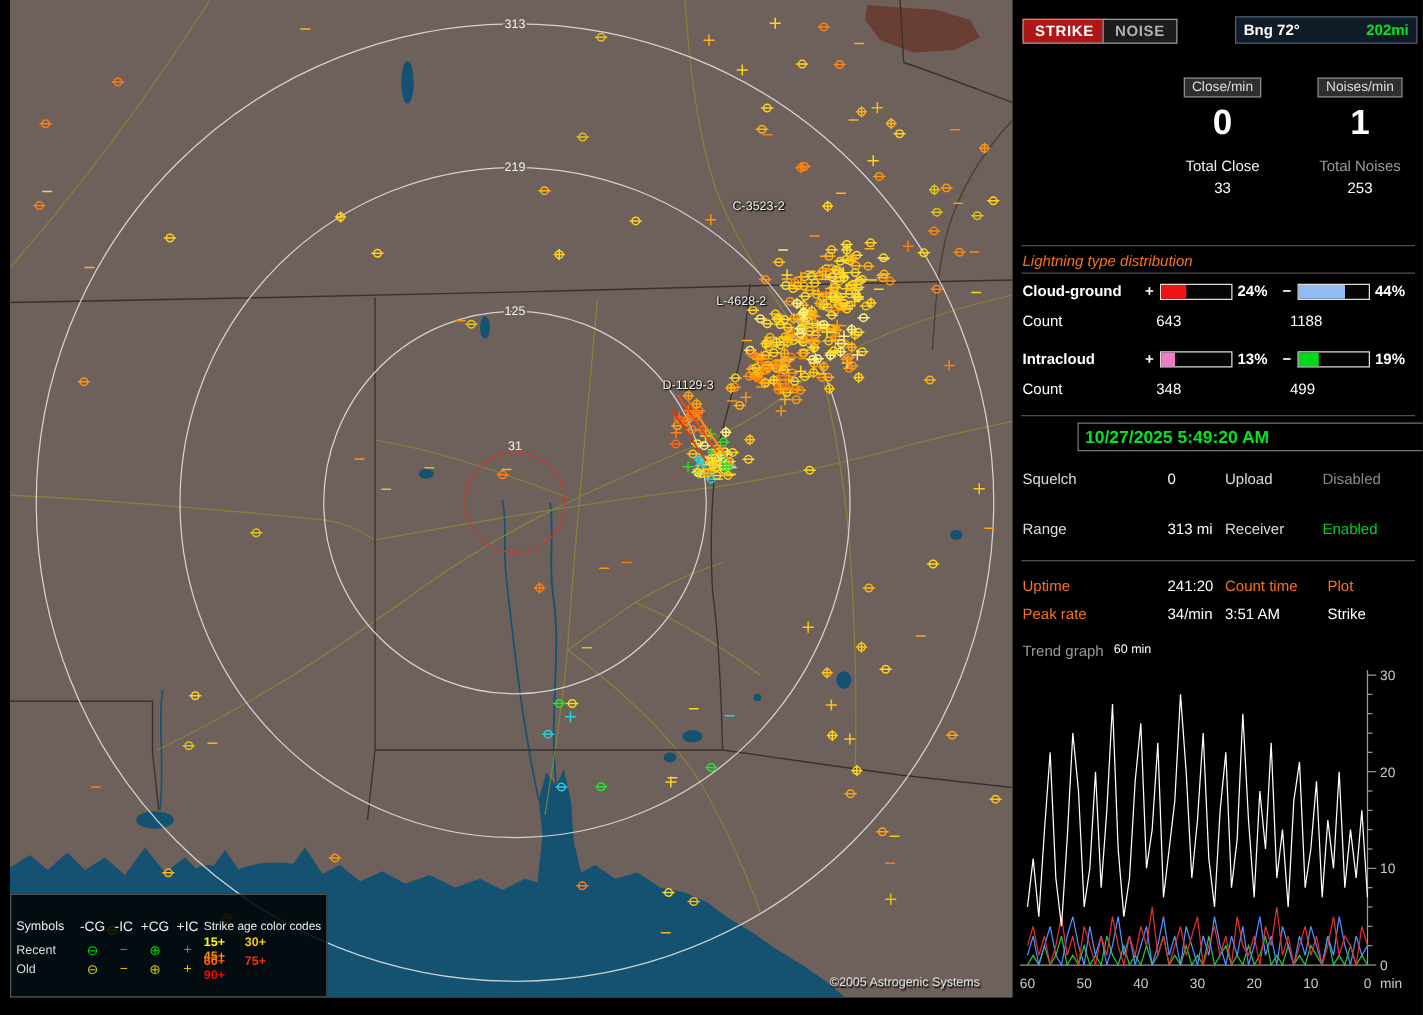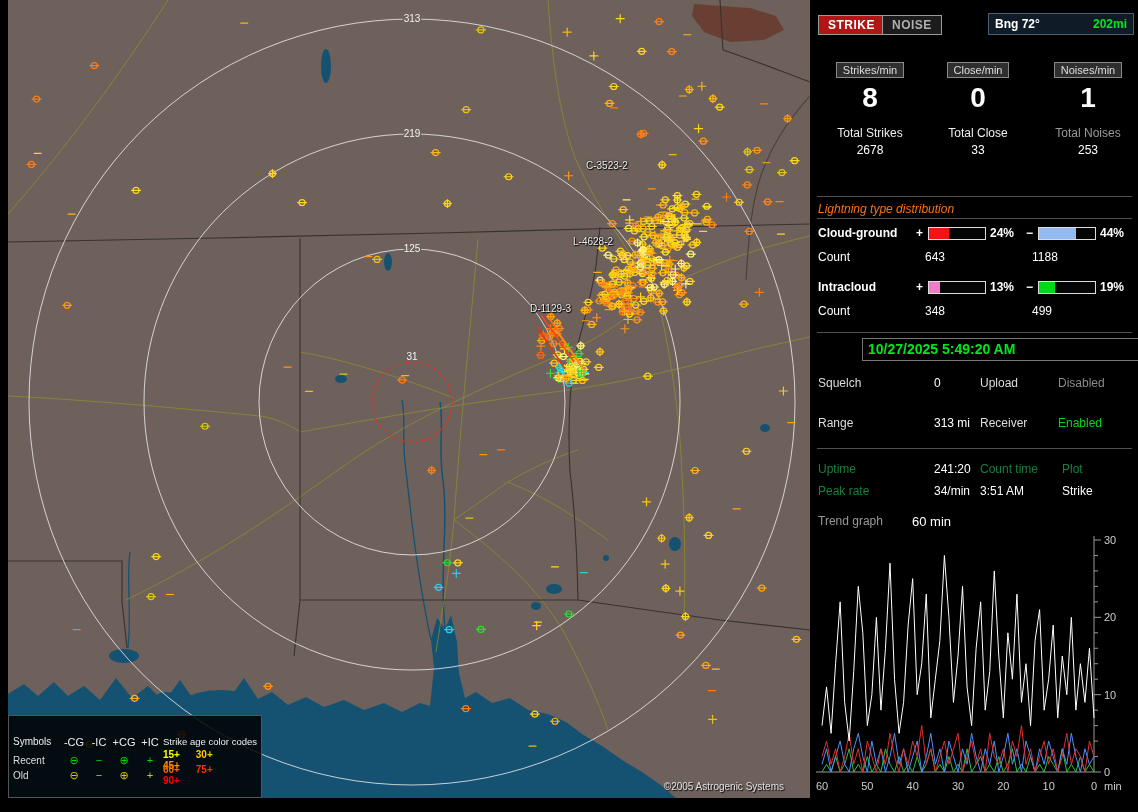--- a/index.html
+++ b/index.html
@@ -59,25 +59,25 @@
   .d-pct{font-weight:bold;color:#fff;}
   .d-cnt{color:#fff;}
 
   .datebox{position:absolute;left:5px;top:338px;width:312px;height:21px;border:1px solid #777;
            color:#00e61e;font-weight:bold;font-size:14px;line-height:21px;padding-left:5px;margin-left:45px;}
 
   .srow,.irow{position:absolute;left:6px;width:316px;height:15px;font-size:12px;}
   .srow span,.irow span{position:absolute;top:0;}
   .p1{left:0}.p2{left:116px}.p3{left:162px}.p4{left:240px}
   .q1{left:0}.q2{left:116px}.q3{left:162px}.q4{left:244px}
-  .c-dim{color:#15803d}.c-lab{color:#ddd}.c-lit{color:#fff}
+  .c-dim{color:#f97316}.c-lab{color:#ddd}.c-lit{color:#fff}
   .st-dis{color:#8a8a8a}.st-ok{color:#00d422}
 
   .tl{position:absolute;left:6px;top:514px;font-size:12px;color:#999;}
-  .tw{position:absolute;left:100px;top:514px;font-size:13px;color:#fff;}
+  .tw{position:absolute;left:79px;top:514px;font-size:10px;color:#fff;}
   .trend{position:absolute;left:2px;top:532px;width:318px;height:276px;}
   #trend-svg text{font-family:"Liberation Sans",sans-serif;font-size:11px;fill:#ccc;}
   #trend-svg .axis{stroke:#999;stroke-width:1;}
   #trend-svg .xm{text-anchor:middle;}
 </style>
 </head>
 <body>
 
 <div class="root">
 
@@ -1087,26 +1087,20 @@
 
   <div class="panel">
 
     <button class="btn strike">STRIKE</button>
     <button class="btn noise">NOISE</button>
     <div class="bng">
       <span class="bng-l">Bng 72°</span>
       <span class="bng-d">202mi</span>
     </div>
 
-    <div class="col col1">
-      <span class="rate-box">Strikes/min</span>
-      <div class="rate-num">8</div>
-      <div class="tot-l">Total Strikes</div>
-      <div class="tot-v">2678</div>
-    </div>
     <div class="col col2">
       <span class="rate-box">Close/min</span>
       <div class="rate-num">0</div>
       <div class="tot-l">Total Close</div>
       <div class="tot-v">33</div>
     </div>
     <div class="col col3">
       <span class="rate-box">Noises/min</span>
       <div class="rate-num">1</div>
       <div class="tot-l dimtxt">Total Noises</div>

